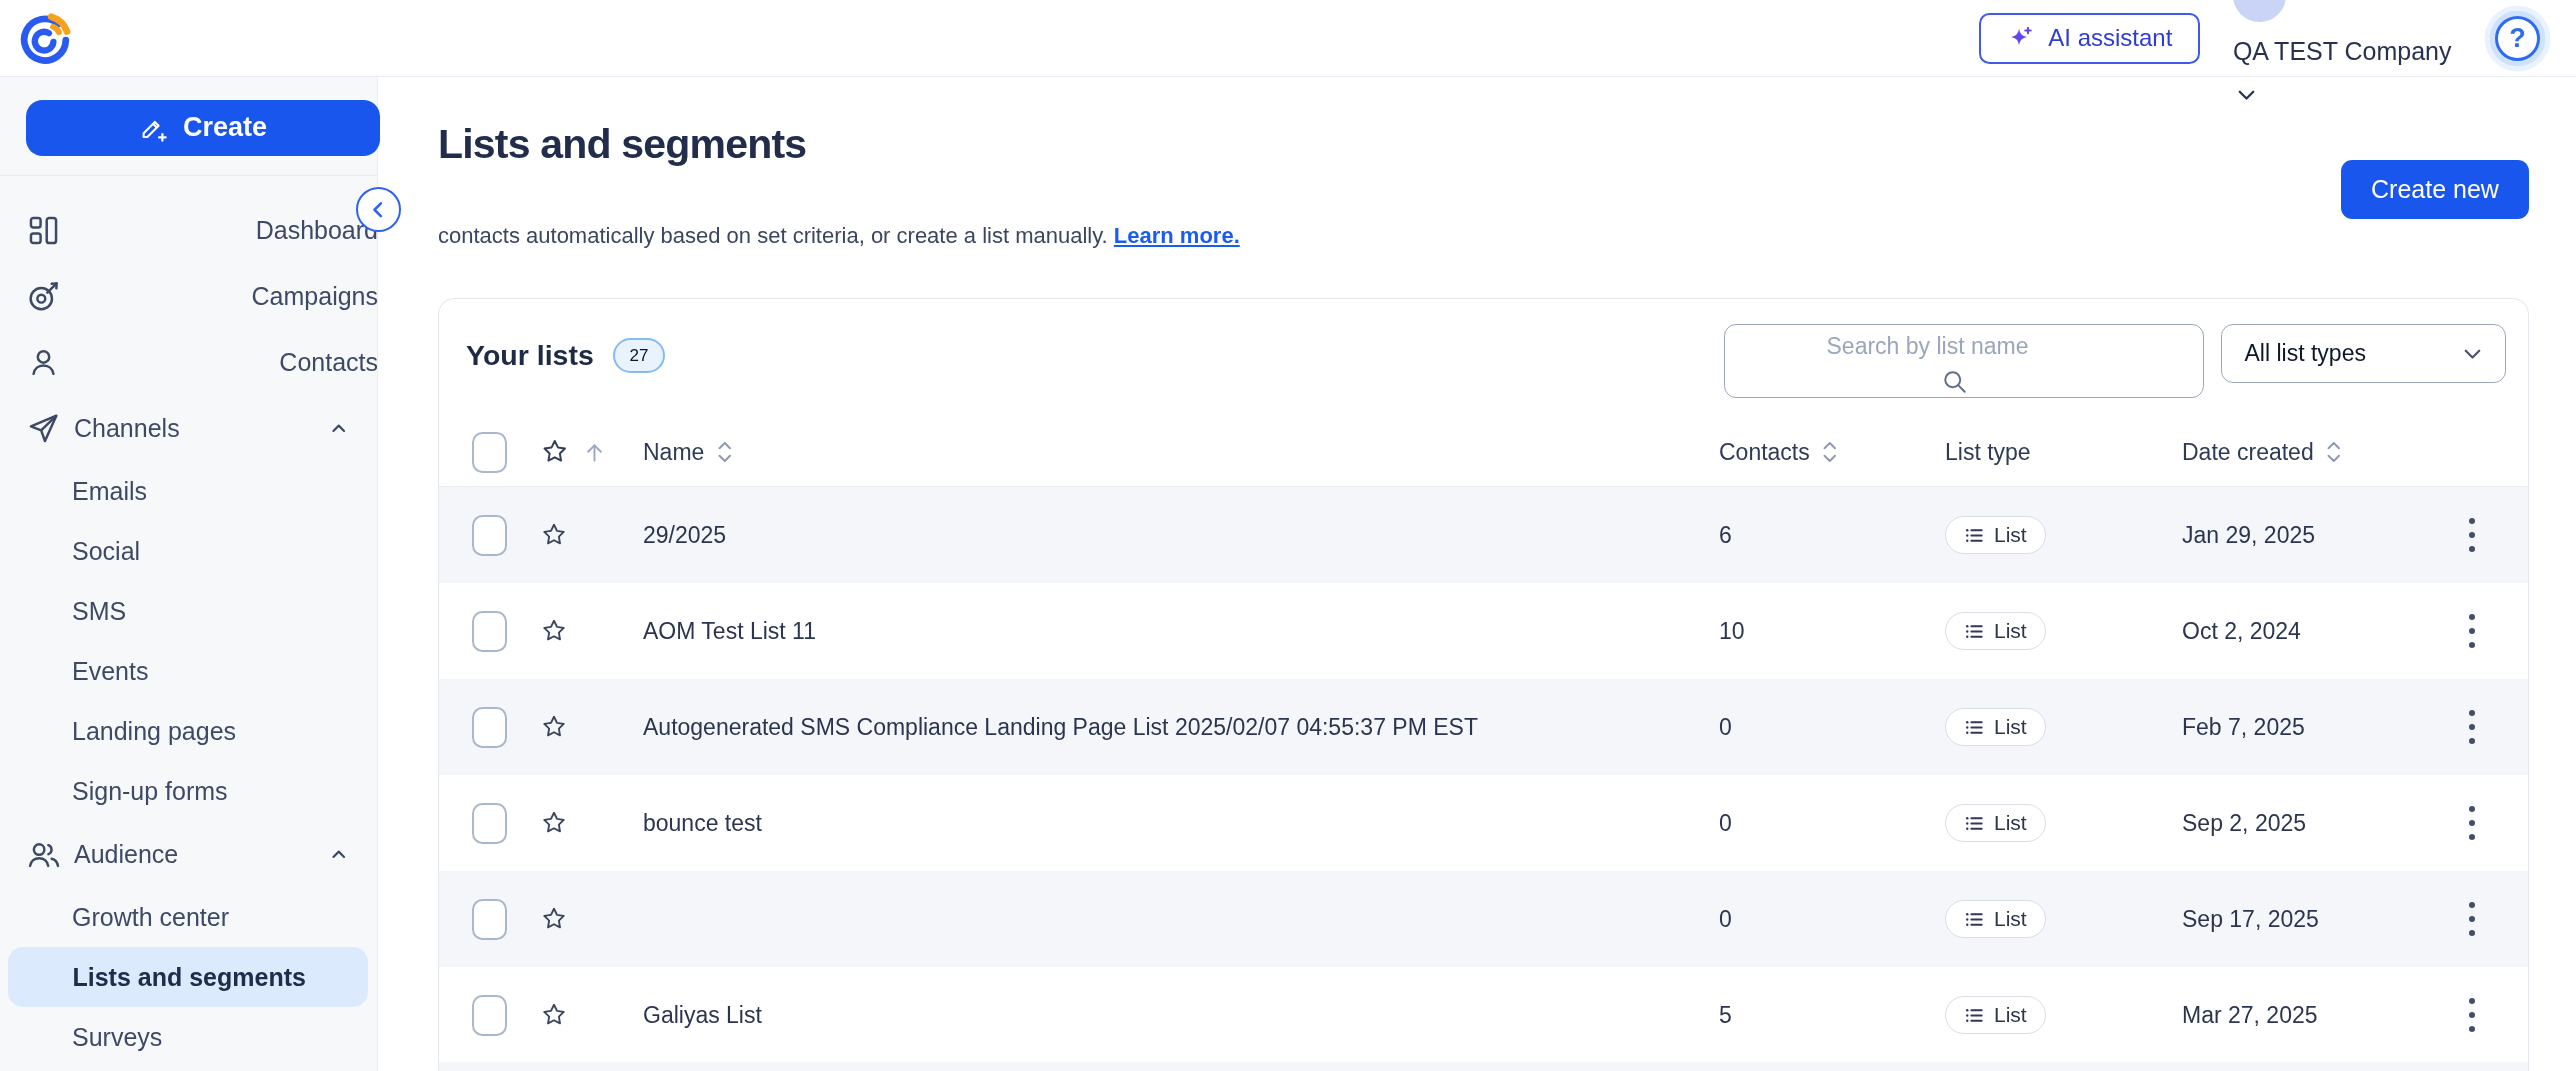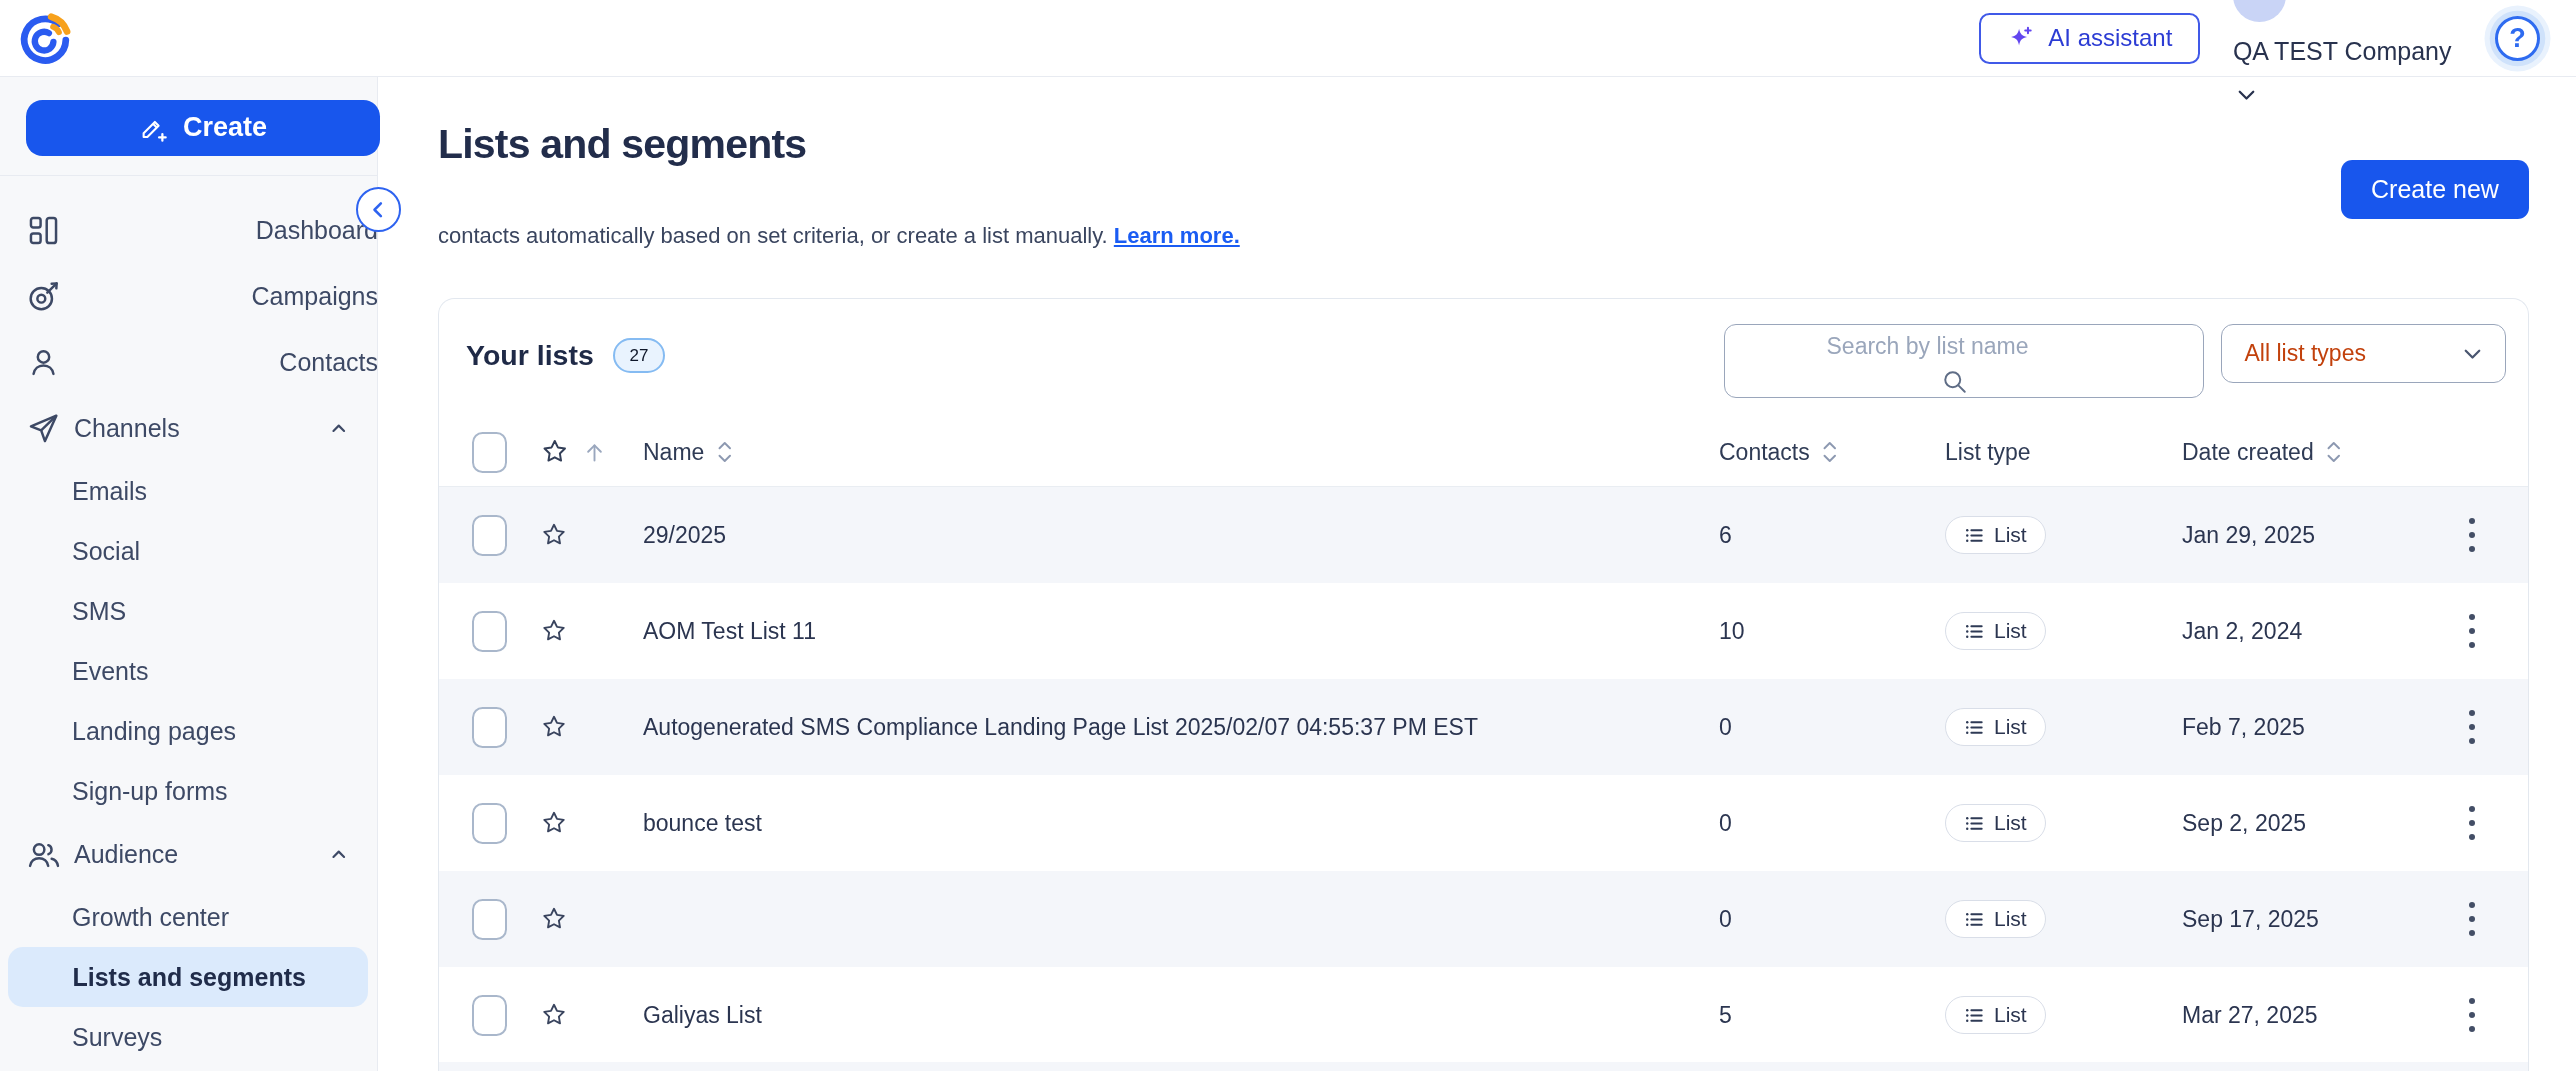--- a/index.html
+++ b/index.html
@@ -59,21 +59,21 @@
   .count-badge { display:inline-flex; align-items:center; justify-content:center; padding:5.3px 14.3px;
     border:2.3px solid #85bbf2; background:#e9f3fe; color:#0f172a; border-radius:750px; font-size:17px; }
   .search-box { position:absolute; left:1285px; top:25px; width:480px; height:74px; border:1.5px solid #9aa6bb;
     border-radius:12px; background:#fff; display:flex; align-items:center;flex-direction:column; }
   .search-box input { flex:1; border:none; outline:none; height:53px; margin-left:21px; font-size:23px;
     color:#2b3550; font-family:"Liberation Sans","DejaVu Sans",sans-serif; background:transparent; }
   .search-box input::placeholder { color:#9aa6bb; }
   .search-ic { margin-right:18px; display:flex; }
   .type-select { position:absolute; left:1782px; top:25px; width:285px; height:59px; border:1.5px solid #9aa6bb;
     border-radius:12px; background:#fff; display:flex; align-items:center; padding:0 19.5px 0 22.5px;
-    font-size:23px; color:#c2410c; cursor:pointer; }
+    font-size:23px; color:#0f172a; cursor:pointer; }
   .type-select .chev { margin-left:auto; display:flex; }
 
   .thead { position:absolute; left:0; top:119px; width:2090px; height:69px; border-bottom:1.5px solid #e9edf2;
     font-size:23px; font-weight:500; color:#2f3b55; }
   .cell { position:absolute; top:0; height:100%; display:flex; align-items:center; gap:10.5px; }
   .c-check { left:33px; } .c-star { left:100px; } .c-name { left:204px; }
   .c-contacts { left:1280px; } .c-listtype { left:1506px; } .c-date { left:1743px; } .c-actions { left:2019px; }
 
   .checkbox { width:35px; height:41px; border:2.3px solid #a9b7cb; border-radius:10.5px; background:#fff; cursor:pointer; }
   .rows { position:absolute; left:0; top:188px; width:2090px; }
@@ -387,21 +387,21 @@
                 <path d="M9 6.5h13" stroke="#2e3a55" stroke-width="2.2" stroke-linecap="round"></path>
           <circle cx="4" cy="13" r="1.5" fill="#2e3a55"></circle>
                 <path d="M9 13h13" stroke="#2e3a55" stroke-width="2.2" stroke-linecap="round"></path>
           <circle cx="4" cy="19.5" r="1.5" fill="#2e3a55"></circle>
                 <path d="M9 19.5h13" stroke="#2e3a55" stroke-width="2.2" stroke-linecap="round"></path>
         </svg>
         <span class="tpl-type">List</span>
       </span>
     </div>
     <div class="cell c-date">
-      <span class="tpl-date">Jan 2, 2024</span>
+      <span class="tpl-date">Oct 2, 2024</span>
     </div>
     <div class="cell c-actions">
       <span class="kebab">
               <i></i>
               <i></i>
               <i></i>
             </span>
     </div>
   </div>
 

